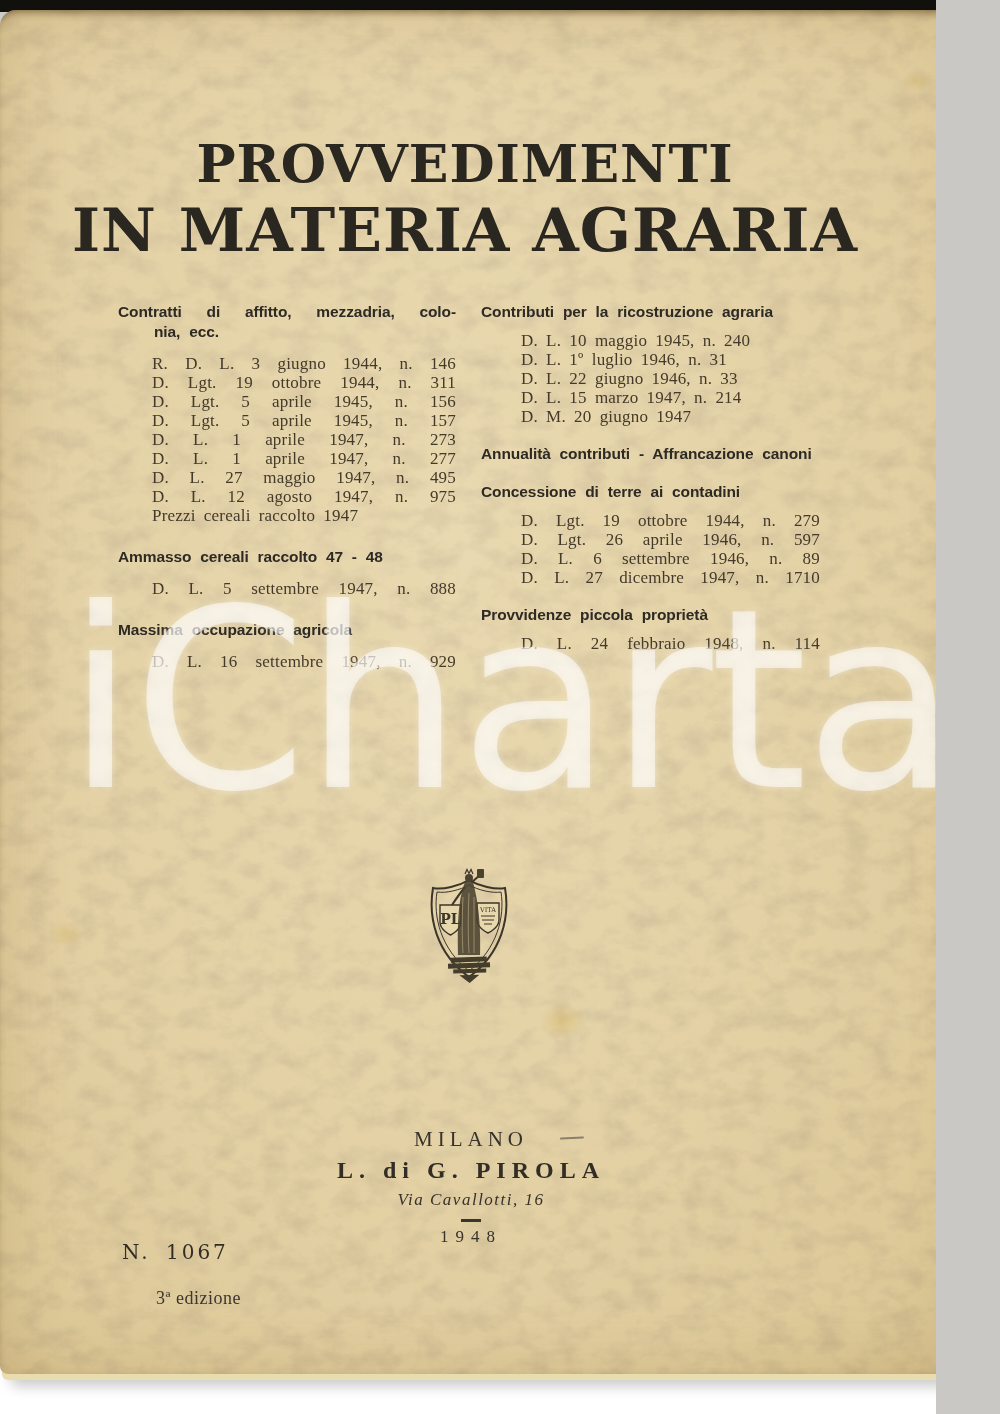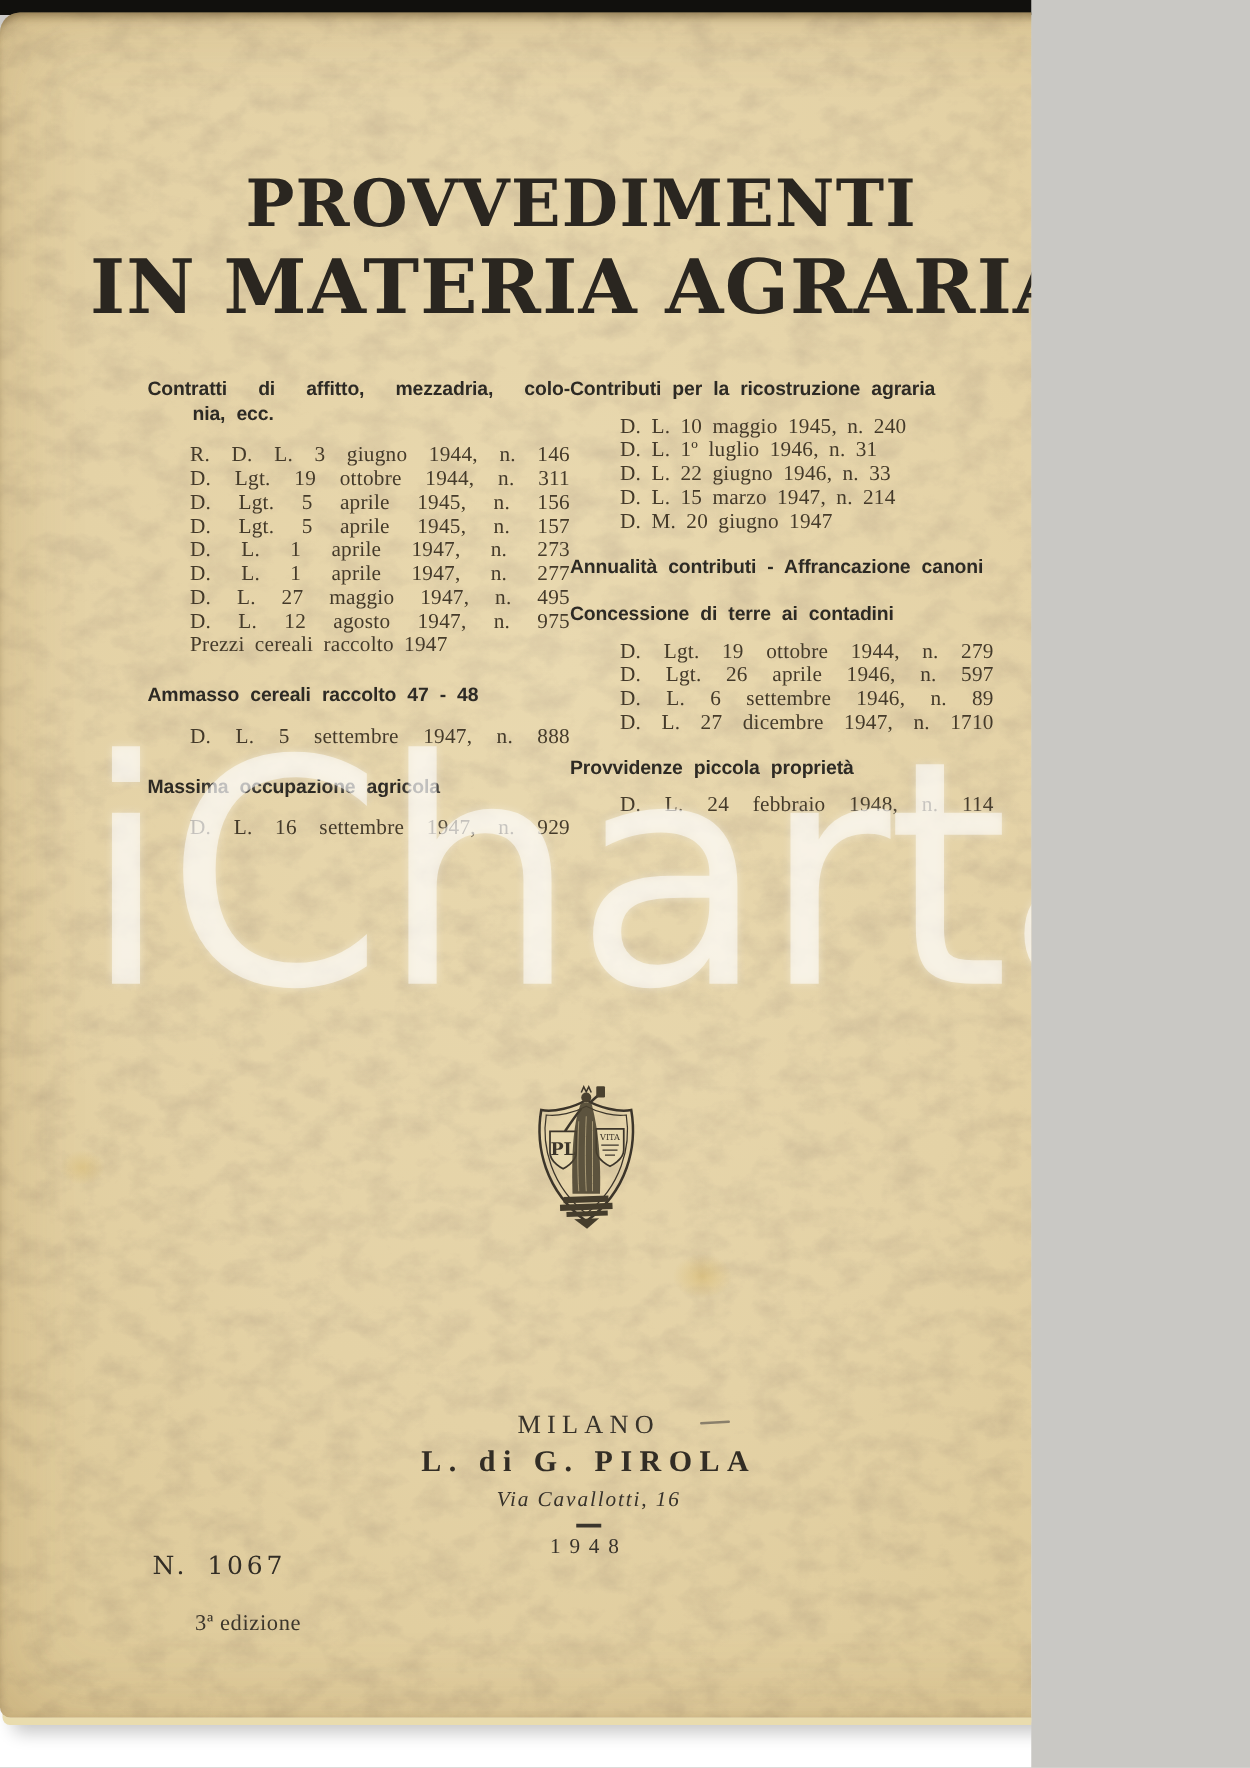--- a/index.html
+++ b/index.html
@@ -1,16 +1,16 @@
 <!DOCTYPE html>
 <html><head>
 <meta charset="utf-8">
 <style>
   html,body{margin:0;padding:0;background:#c9c8c4;}
-  .scan{position:relative;width:825px;height:1414px;overflow:hidden;
+  .scan{position:relative;width:936px;height:1414px;overflow:hidden;
     background:linear-gradient(180deg,#11100d 0px,#11100d 12px,#d6d5d1 12px,#d8d7d3 900px,#ebeae6 1240px,#ffffff 1340px,#ffffff 100%);
     font-family:"Liberation Serif",serif;}
   .cover{position:absolute;left:0;top:10px;width:978px;height:1364px;
     background:radial-gradient(ellipse at 46% 38%, #e9d9b0 0%, #e4d2a6 52%, #ddc998 86%, #d3bd8a 100%);
     border-radius:16px 12px 6px 8px;
     box-shadow:inset 0 0 70px rgba(140,100,40,.20),
                inset -5px 0 10px -4px rgba(120,90,40,.38),
                inset 0 7px 9px -5px rgba(60,40,10,.55),
                0 8px 0 -2px #e9dcae,
                6px 6px 0 -2px #ecdfb4,
@@ -22,21 +22,21 @@
   .content{position:absolute;inset:0;z-index:5;}
   .watermark{position:absolute;left:66px;top:553px;z-index:30;pointer-events:none;
     font-family:"DejaVu Sans",sans-serif;font-size:250px;line-height:1.1;letter-spacing:-3px;
     color:rgba(255,255,255,.55);text-shadow:0 0 7px rgba(255,255,255,.35);}
   
   .title{position:absolute;top:124px;left:0;width:978px;text-align:center;color:#2a2620;
     font-family:"DejaVu Serif",serif;font-weight:bold;transform:translateX(-24px);}
   .t1{font-size:52px;line-height:60px;letter-spacing:1px;}
   .t2{font-size:60px;line-height:66px;letter-spacing:1px;margin-top:3px;}
   
-  .cols{position:absolute;top:292px;left:118px;width:702px;display:flex;}
+  .cols{position:absolute;top:292px;left:118px;width:702px;display:flex;gap:25px;}
   .col{width:338px;}
   .col-right{width:339px;}
   .group{margin-bottom:18px;}
   .col-left .group{margin-bottom:22px;}
   .group-heading,.h-line{font-family:"Liberation Sans",sans-serif;font-weight:bold;font-size:15.5px;
     line-height:20px;color:#2d2a24;word-spacing:.30em;letter-spacing:-.1px;}
   .h-line.fill{text-align:justify;text-align-last:justify;}
   .h-line.indent{padding-left:36px;}
   .items{margin-top:9px;padding-left:34px;}
   .col-left .items{margin-top:12px;}

